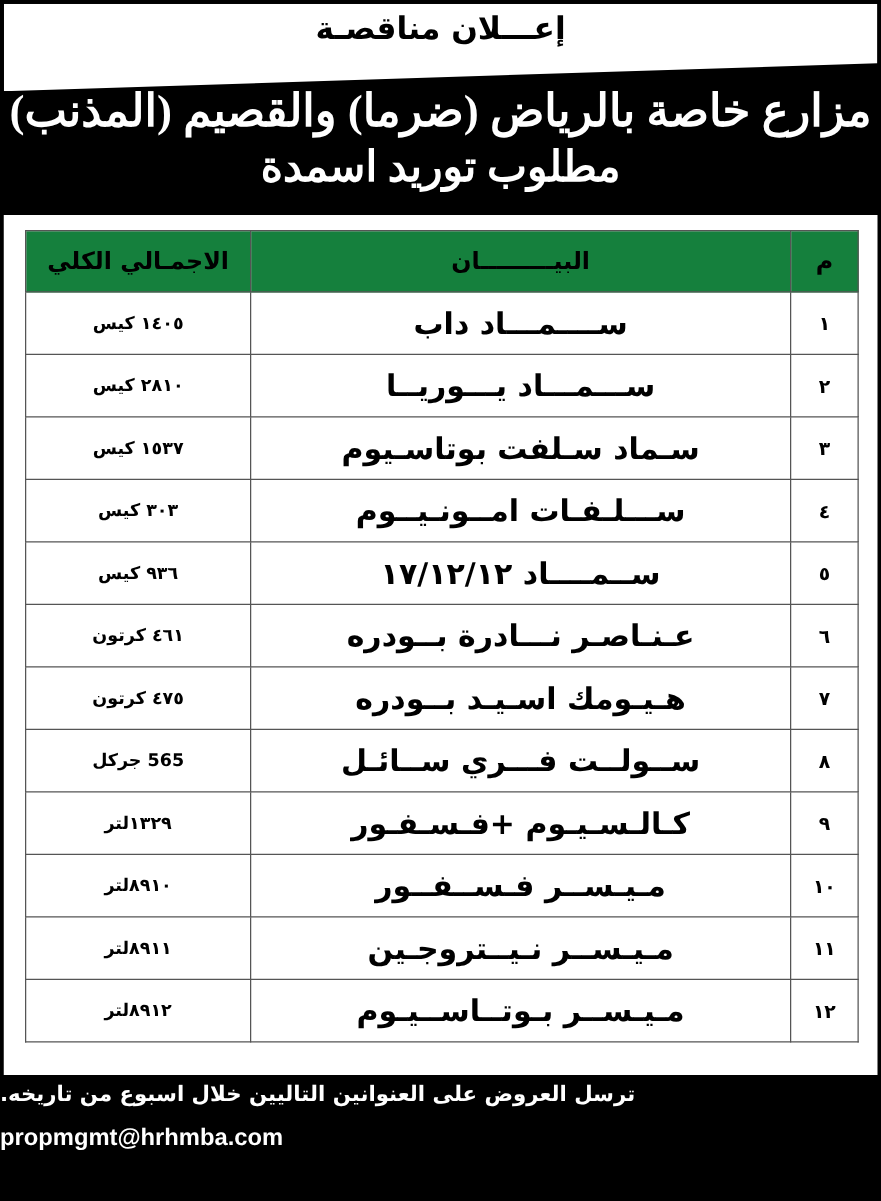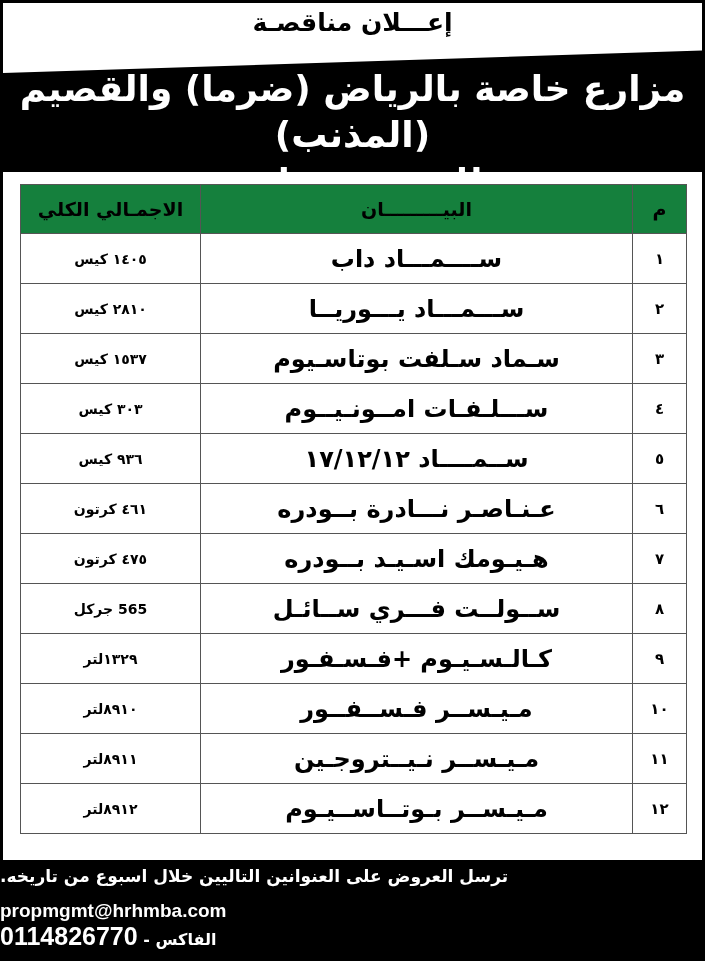--- a/index.html
+++ b/index.html
@@ -11,21 +11,21 @@
   .top-white {
     position: absolute; left: 3px; top: 3px; width: 699px; height: 70px; background: #fff;
     clip-path: polygon(0 0, 100% 0, 100% 68%, 0 100%);
   }
   .announce-title {
     position: absolute; left: 0; right: 0; top: 8px; text-align: center;
     font-size: 25px; font-weight: bold; color: #000; letter-spacing: 1px;
   }
   .headline {
     position: absolute; left: 0; right: 0; top: 66px; text-align: center; color: #fff;
-    font-weight: bold; font-size: 36px; line-height: 46px;
+    font-weight: bold; font-size: 36px; line-height: 46px; font-family: Liberation Serif, serif;
   }
   .headline .l2 { font-size: 34px; }
   .mid-white {
     position: absolute; left: 3px; top: 172px; width: 699px; height: 688px; background: #fff;
   }
   table.tender {
     position: absolute; left: 20px; top: 184px; width: 666px; border-collapse: collapse;
     direction: rtl; table-layout: fixed;
   }
   table.tender th, table.tender td {
@@ -134,17 +134,13 @@
         <td class="idx">١٢</td>
         <td class="desc">مـيـســر بـوتــاســيـوم</td>
         <td class="total">٨٩١٢لتر</td>
       </tr>
   </tbody>
 </table>
 
 <div class="footer">
   <div class="note">ترسل العروض على العنوانين التاليين خلال اسبوع من تاريخه.</div>
   <div class="email">propmgmt@hrhmba.com</div>
-  <div class="fax">
-    <span class="label">الفاكس -</span>
-    <span class="num">0114826770</span>
-  </div>
 </div>
 
 </body></html>

